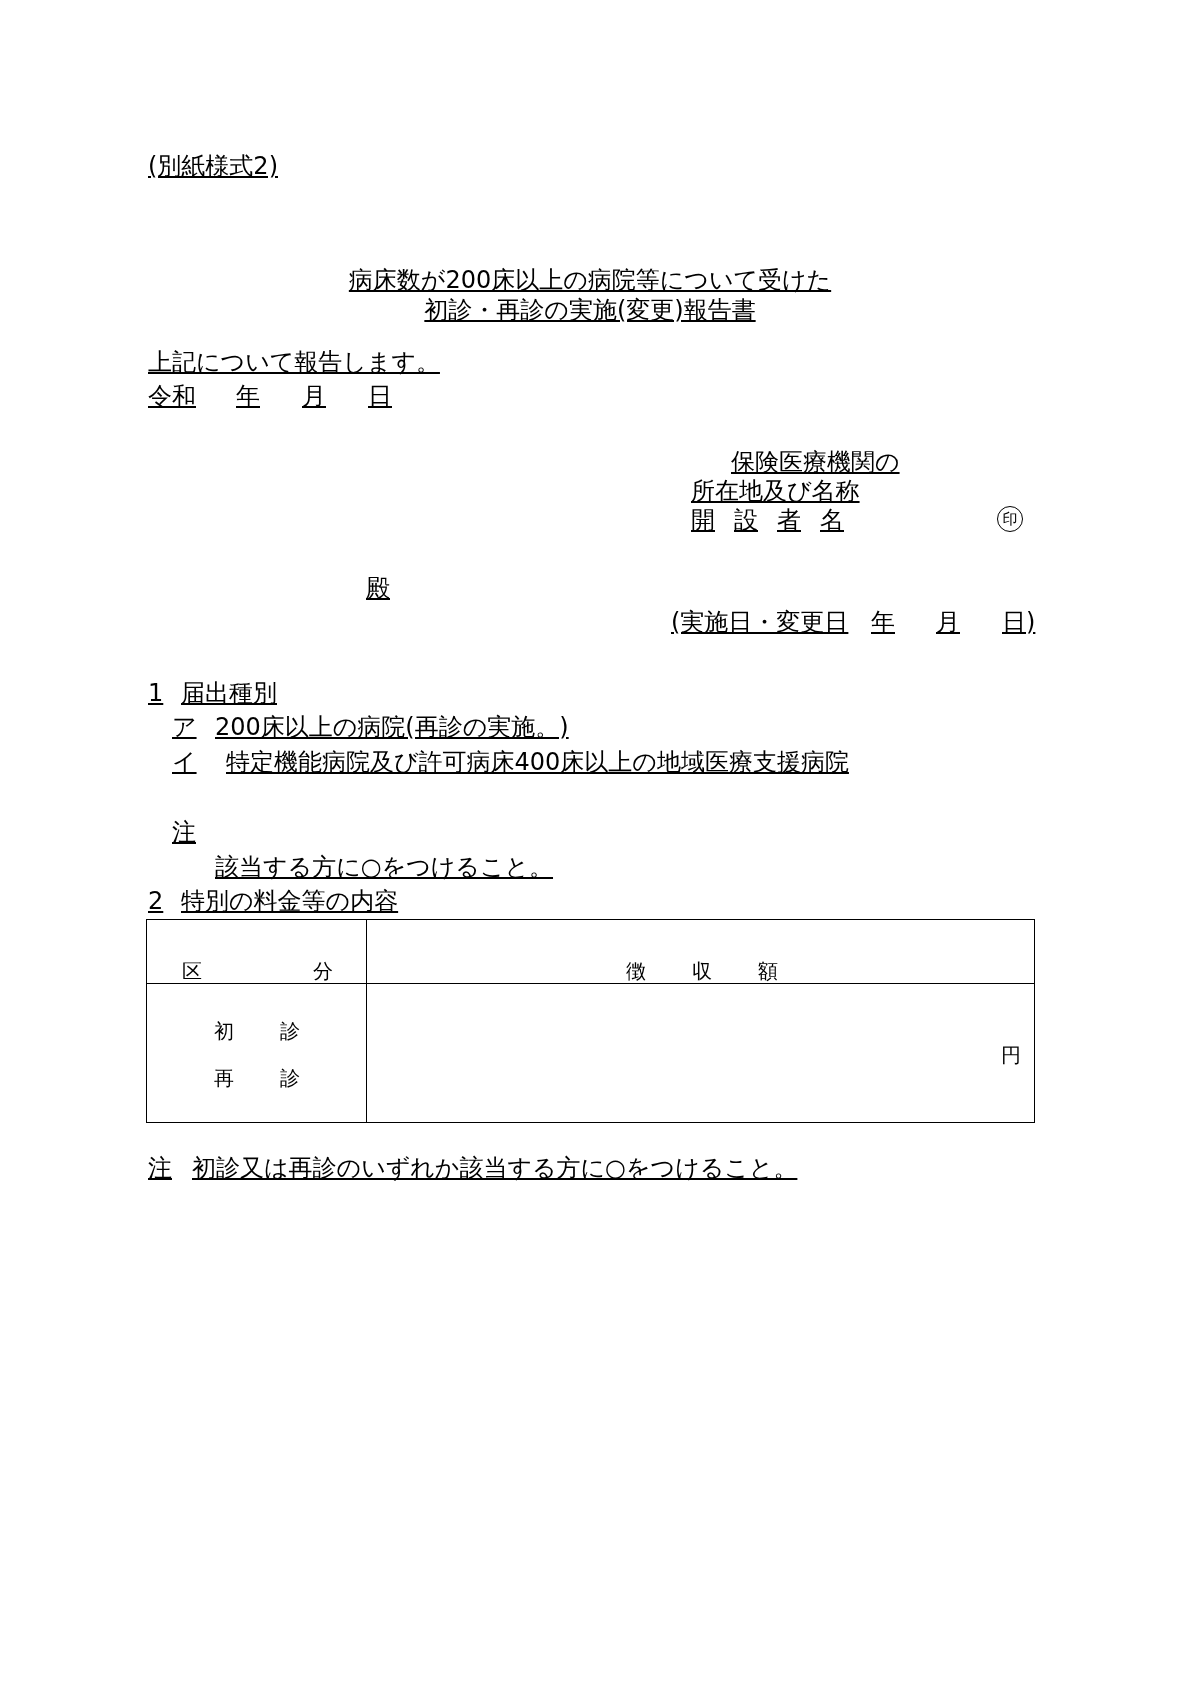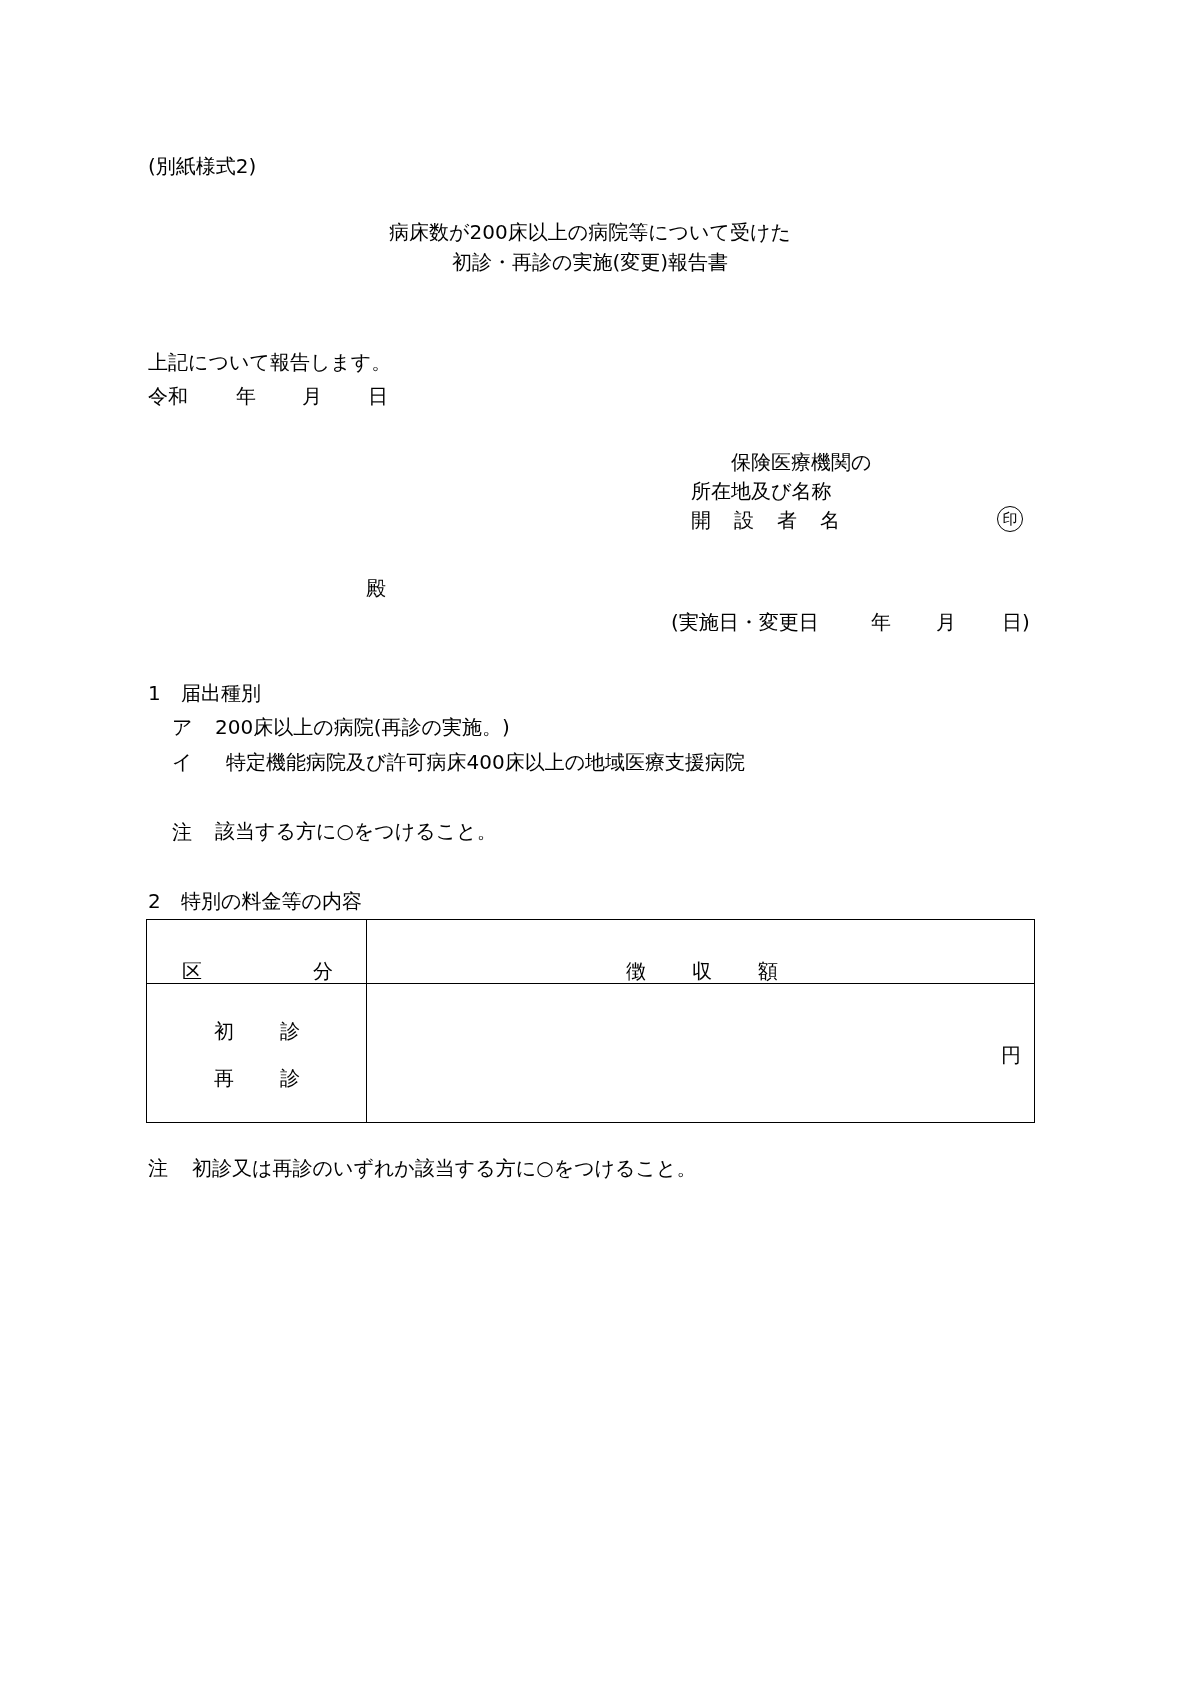--- a/index.html
+++ b/index.html
@@ -1,19 +1,19 @@
 <!DOCTYPE html>
 <html><head>
   <meta charset="utf-8">
   <style>
     html, body { margin: 0; padding: 0; background: #ffffff; }
     body { width: 1181px; height: 1695px; position: relative; overflow: hidden;
            font-family: "DejaVu Sans", "Liberation Sans", sans-serif; color: #000; }
-    .t { position: absolute; font-size: 20px; line-height: 22px; white-space: pre; }
-    .center { text-align: center; }
+    .t { position: absolute; font-size: 24px; line-height: 22px; white-space: pre; text-decoration: underline; }
+    .center { text-align: center; margin-top: 48px; }
     .seal { position: absolute; width: 24px; height: 24px; border: 1px solid #000;
             border-radius: 50%; font-size: 15px; line-height: 24px; text-align: center; }
     table.fee { position: absolute; left: 146px; top: 919px; width: 889px; height: 204px;
                 border-collapse: collapse; }
     table.fee td { border: 1.5px solid #000; padding: 0; position: relative; vertical-align: top; }
     .hdr-row { height: 64px; }
     .cell-text { position: absolute; font-size: 20px; line-height: 22px; white-space: pre; }
   </style>
 </head>
 <body>
@@ -55,21 +55,21 @@
   <div class="t" style="left:148px; top:682px;">1</div>
   <div class="t" style="left:181px; top:682px;">届出種別</div>
 
   <div class="t" style="left:172px; top:716px;">ア</div>
   <div class="t" style="left:215px; top:716px;">200床以上の病院(再診の実施。)</div>
 
   <div class="t" style="left:172px; top:751px;">イ</div>
   <div class="t" style="left:226px; top:751px;">特定機能病院及び許可病床400床以上の地域医療支援病院</div>
 
   <div class="t" style="left:172px; top:821px;">注</div>
-  <div class="t" style="left:215px; top:820px;">該当する方に○をつけること。</div>
+  <div class="t" style="left:215px; top:856px;">該当する方に○をつけること。</div>
 </div>
 
 <div>
   <div class="t" style="left:148px; top:890px;">2</div>
   <div class="t" style="left:181px; top:890px;text-align:center;">特別の料金等の内容</div>
 </div>
 
 <table class="fee">
   <tbody>
       <tr class="hdr-row">

